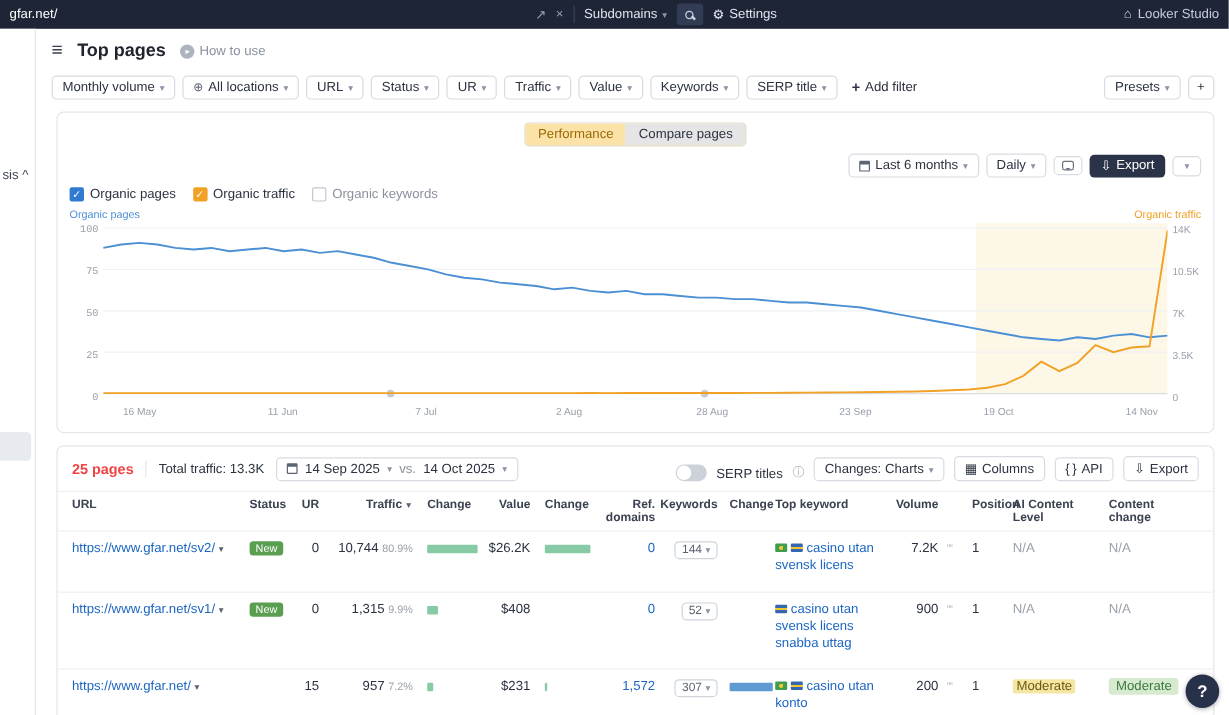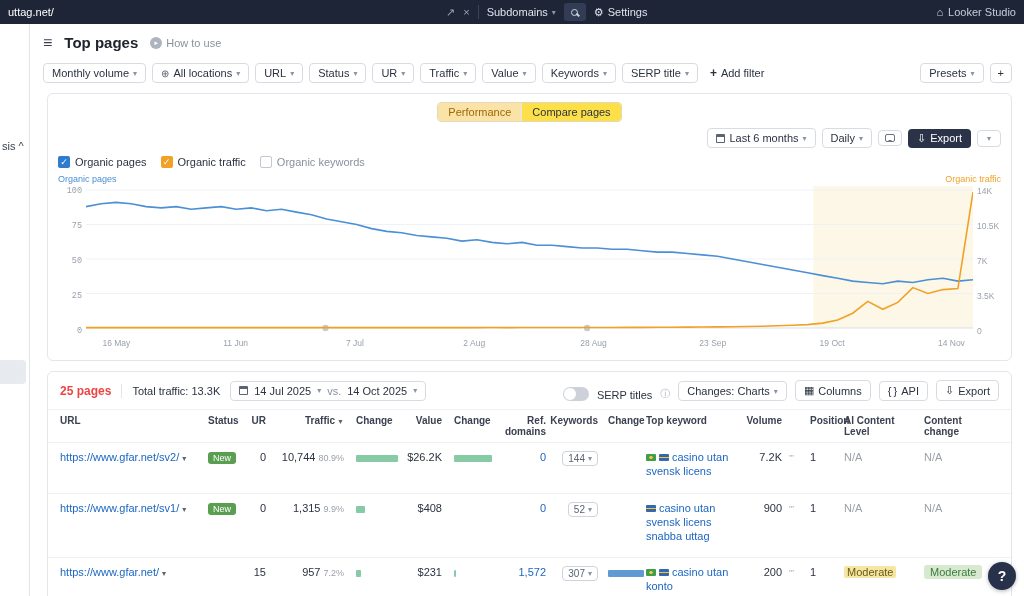--- a/index.html
+++ b/index.html
@@ -41,21 +41,21 @@
   .f-right { margin-left:auto; display:flex; gap:6px; }
   .sq { padding:3px 7px; }
   .ico-globe { font-size:10px; color:#5b6472; }
 
   
   .card { border:1px solid #e3e6ea; border-radius:6px; margin:0 12px 10px 16px; background:#fff; }
 
   
   .chart-top { display:flex; align-items:center; padding:8px 10px 4px 10px; gap:6px;flex-direction:column; }
   .seg { display:inline-flex; border:1px solid #e3d9bf; border-radius:4px; overflow:hidden; font-size:11px; }
-  .seg .tab { padding:3px 10px; cursor:pointer; background:#fde047; }
+  .seg .tab { padding:3px 10px; cursor:pointer; background:#e5e5e5; }
   .seg .tab.active { background:#fbe2a6; color:#9c6a08; }
   .c-right { margin-left:auto; display:flex; gap:6px; align-items:center; }
   .btn-dark { display:inline-flex; align-items:center; gap:4px; background:#2a3347; color:#fff; border-radius:4px; padding:3px 9px; font-size:11px; cursor:pointer; }
   .iconbtn { width:24px; justify-content:center; padding:3px 4px; }
   .ico-bubble { width:10px; height:8px; border:1px solid #6b7280; border-radius:2px; position:relative; display:inline-block; }
   .ico-bubble::after { content:""; position:absolute; left:2px; bottom:-3px; border:2px solid transparent; border-top-color:#6b7280; }
   .ico-cal { width:9px; height:9px; border:1px solid #5b6472; border-top:3px solid #5b6472; border-radius:1px; display:inline-block; }
 
   .legend { display:flex; align-items:center; gap:14px; padding:4px 10px 2px 10px; font-size:11px; }
   .cb { width:12px; height:12px; border-radius:2px; display:inline-flex; align-items:center; justify-content:center; color:#fff; font-size:9px; margin-right:5px; vertical-align:-2px; }
@@ -112,21 +112,21 @@
   .quo { color:#b4bac3; font-size:9px; letter-spacing:-1px; }
   .sortc { font-size:7px; color:#5b6472; margin-left:2px; }
   .urlcaret { color:#5b6472; font-size:8px; margin-left:3px; cursor:pointer; }
 
   .fab { position:fixed; right:8px; bottom:6px; width:28px; height:28px; border-radius:50%; background:#273149; color:#fff; font-size:14px; font-weight:bold; display:flex; align-items:center; justify-content:center; cursor:pointer; box-shadow:0 1px 4px rgba(0,0,0,.3); }
 </style>
 </head>
 <body>
 
 <div class="topbar">
-  <span class="tb-domain">uttag.net/</span>
+  <span class="tb-domain">gfar.net/</span>
   <span class="tb-ico">↗</span>
   <span class="tb-ico">×</span>
   <span class="tb-div"></span>
   <span class="tb-drop">
     <span>Subdomains</span>
     <span class="caret">▾</span>
   </span>
   <span class="tb-search">
       <span class="ico-search"></span>
     </span>
@@ -297,21 +297,21 @@
       </div>
   </div>
 
   <div class="card">
     <div class="tbl-top">
       <span class="bold">25 pages</span>
       <span class="vdiv"></span>
       <span>Total traffic: 13.3K</span>
       <span class="dates">
         <span class="ico-cal"></span>
-        <span>14 Jul 2025</span>
+        <span>14 Sep 2025</span>
         <span class="caret">▾</span>
         <span class="gray">vs.</span>
         <span>14 Oct 2025</span>
         <span class="caret">▾</span>
       </span>
       <span class="t-right">
         <span class="toggle"></span>
         <span>SERP titles</span>
         <span class="info">ⓘ</span>
         <span class="pill">

